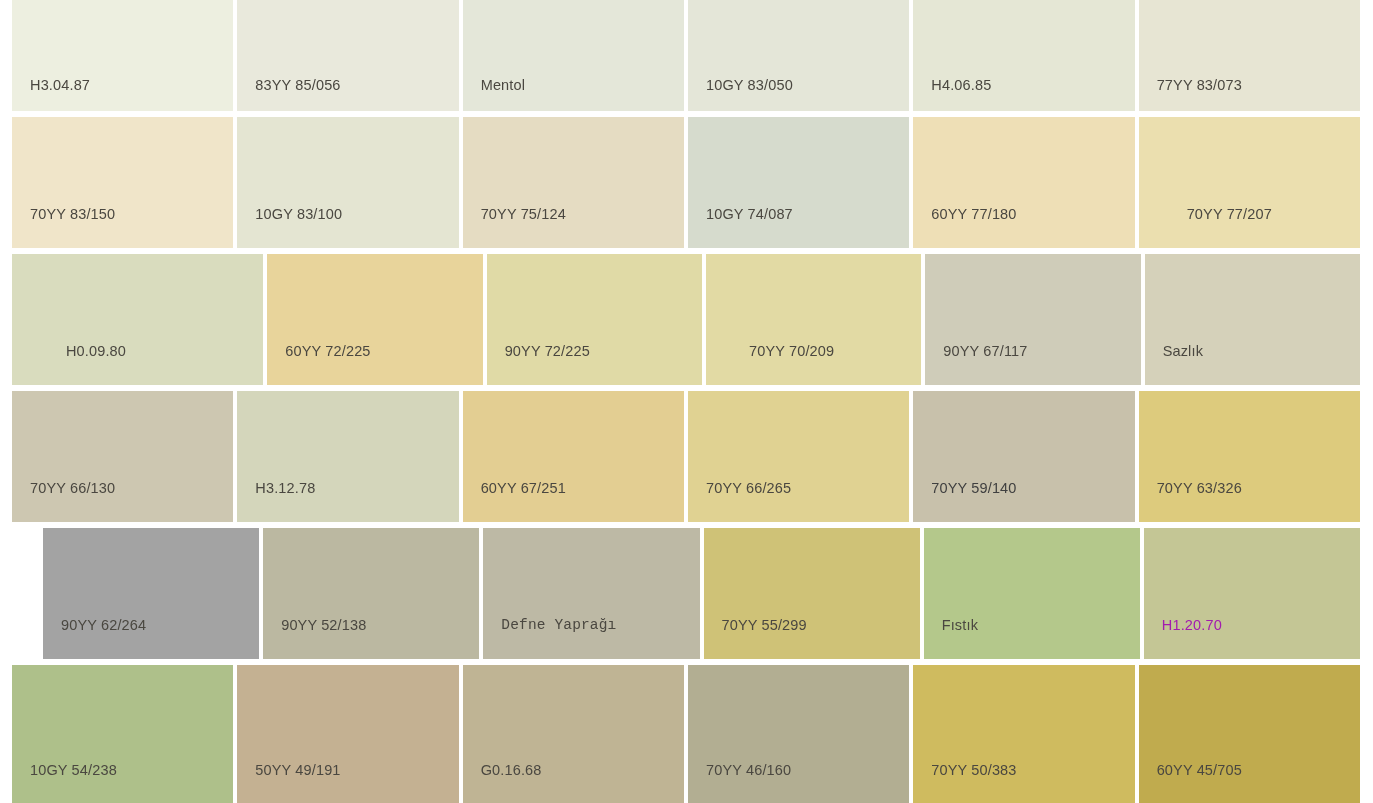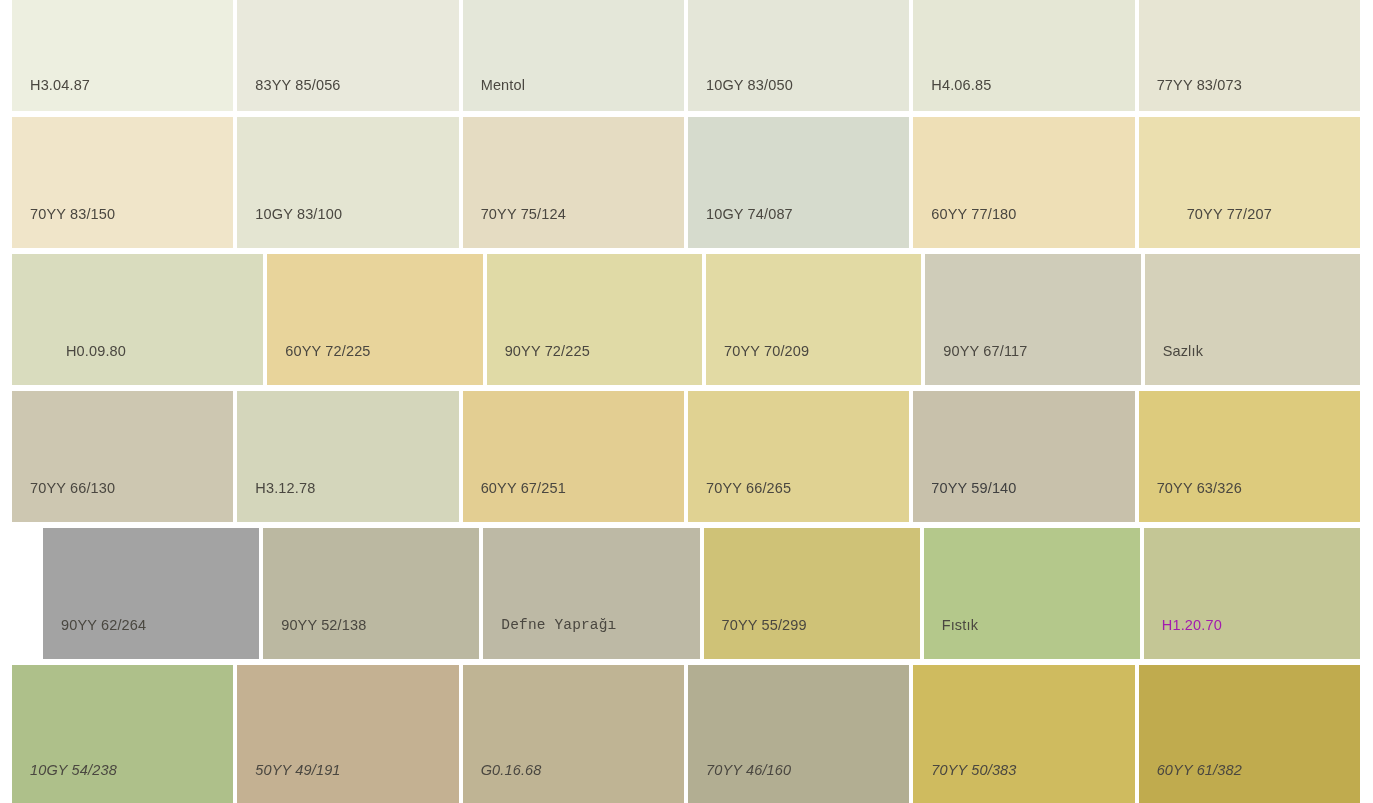--- a/index.html
+++ b/index.html
@@ -40,21 +40,21 @@
     letter-spacing: 0.15px;
     white-space: nowrap;
     user-select: none;
   }
   
   #row-0 { top: 0px;   height: 111px; justify-content: center; }
   #row-1 { top: 117px; height: 131px; }
   #row-2 { top: 254px; height: 131px; }
   #row-3 { top: 391px; height: 131px; }
   #row-4 { top: 528px; height: 131px; }
-  #row-5 { top: 665px; height: 138px; font-style: italic; }
+  #row-5 { top: 665px; height: 138px; }
   
   #row-0 .swatch-label { padding-bottom: 19px; }
   #row-5 .swatch-label { padding-bottom: 26px; }
 </style>
 </head>
 <body style="background-color: rgb(255, 255, 255);">
 
 <div id="palette-grid">
 
   <div class="swatch-row" id="row-0">
@@ -103,21 +103,21 @@
     <div class="swatch" style="background-color: rgb(217, 220, 190); padding-left: 36px;">
       <span class="swatch-label" style="color: rgb(74, 71, 64);">H0.09.80</span>
     </div>
     <div class="swatch" style="background-color: rgb(232, 212, 155);">
       <span class="swatch-label" style="color: rgb(74, 71, 64);">60YY 72/225</span>
     </div>
     <div class="swatch" style="background-color: rgb(224, 218, 166);">
       <span class="swatch-label" style="color: rgb(74, 71, 64);">90YY 72/225</span>
     </div>
     <div class="swatch" style="background-color: rgb(226, 218, 164);">
-      <span class="swatch-label" style="color: rgb(74, 71, 64);">70YY 70/209</span>
+      <span class="swatch-label" style="color: rgb(74, 71, 64); margin-left: 25px;">70YY 70/209</span>
     </div>
     <div class="swatch" style="background-color: rgb(207, 204, 185);">
       <span class="swatch-label" style="color: rgb(74, 71, 64);">90YY 67/117</span>
     </div>
     <div class="swatch" style="background-color: rgb(213, 209, 186);">
       <span class="swatch-label" style="color: rgb(74, 71, 64);">Sazlık</span>
     </div>
   </div>
 
   <div class="swatch-row" id="row-3">
@@ -172,17 +172,17 @@
     <div class="swatch" style="background-color: rgb(191, 180, 148);">
       <span class="swatch-label" style="color: rgb(74, 71, 64);">G0.16.68</span>
     </div>
     <div class="swatch" style="background-color: rgb(178, 174, 146);">
       <span class="swatch-label" style="color: rgb(74, 71, 64);">70YY 46/160</span>
     </div>
     <div class="swatch" style="background-color: rgb(207, 187, 95);">
       <span class="swatch-label" style="color: rgb(74, 71, 64);">70YY 50/383</span>
     </div>
     <div class="swatch" style="background-color: rgb(192, 171, 78);">
-      <span class="swatch-label" style="color: rgb(74, 71, 64);">60YY 61/382</span>
+      <span class="swatch-label" style="color: rgb(74, 71, 64);">60YY 45/705</span>
     </div>
   </div>
 
 </div>
 
 </body></html>

